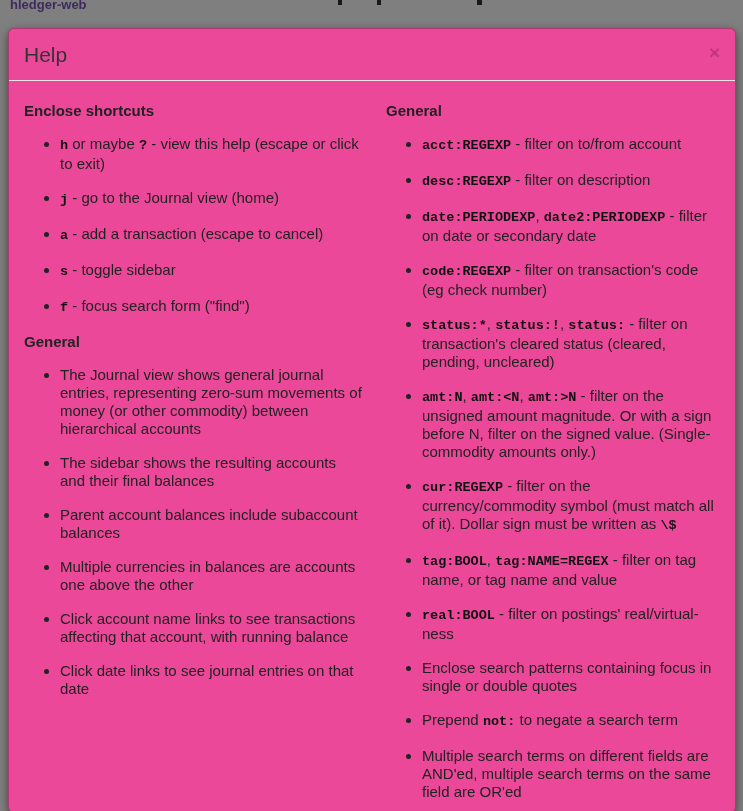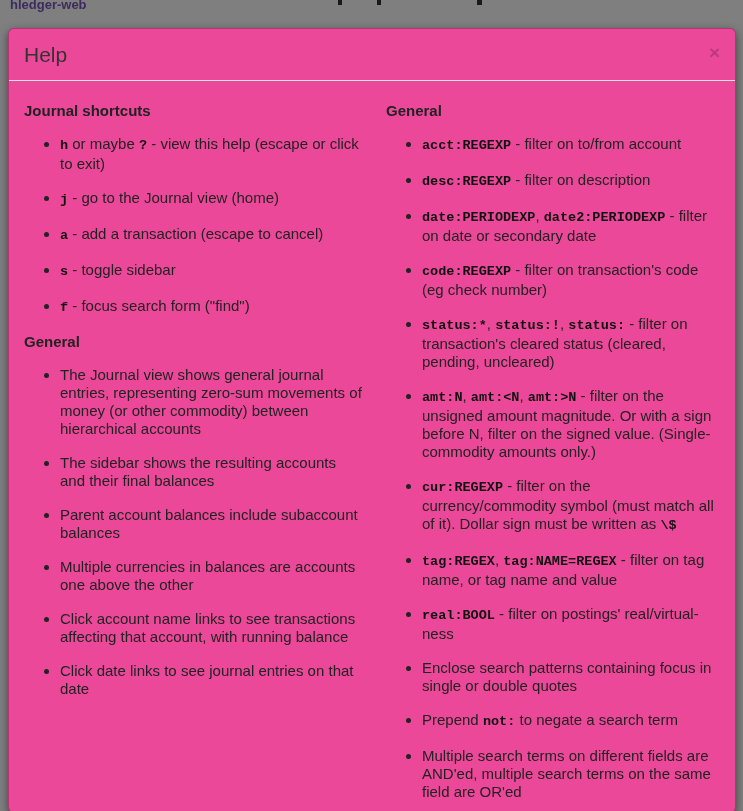--- a/index.html
+++ b/index.html
@@ -85,21 +85,21 @@
 
 <div class="backdrop"></div>
 
 <div class="modal">
   <div class="modal-header">
     <h4 class="modal-title">Help</h4>
     <button class="close-button">×</button>
   </div>
   <div class="modal-body">
     <div class="col col-left">
-        <p class="section-heading">Journal shortcuts</p>
+        <p class="section-heading">Enclose shortcuts</p>
         <ul>
           <li><code>h</code> or maybe <code>?</code> - view this help (escape or click to exit)</li>
           <li><code>j</code> - go to the Journal view (home)</li>
           <li><code>a</code> - add a transaction (escape to cancel)</li>
           <li><code>s</code> - toggle sidebar</li>
           <li><code>f</code> - focus search form ("find")</li>
         </ul>
         <p class="section-heading">General</p>
         <ul>
           <li>The Journal view shows general journal entries, representing zero-sum movements of money (or other commodity) between hierarchical accounts</li>
@@ -113,21 +113,21 @@
     <div class="col col-right">
         <p class="section-heading">General</p>
         <ul>
           <li><code>acct:REGEXP</code> - filter on to/from account</li>
           <li><code>desc:REGEXP</code> - filter on description</li>
           <li><code>date:PERIODEXP</code>, <code>date2:PERIODEXP</code> - filter on date or secondary date</li>
           <li><code>code:REGEXP</code> - filter on transaction's code (eg check number)</li>
           <li><code>status:*</code>, <code>status:!</code>, <code>status:</code> - filter on transaction's cleared status (cleared, pending, uncleared)</li>
           <li><code>amt:N</code>, <code>amt:&lt;N</code>, <code>amt:&gt;N</code> - filter on the unsigned amount magnitude. Or with a sign before N, filter on the signed value. (Single-commodity amounts only.)</li>
           <li><code>cur:REGEXP</code> - filter on the currency/commodity symbol (must match all of it). Dollar sign must be written as <code>\$</code></li>
-          <li><code>tag:REGEX</code>, <code>tag:NAME=REGEX</code> - filter on tag name, or tag name and value</li>
+          <li><code>tag:BOOL</code>, <code>tag:NAME=REGEX</code> - filter on tag name, or tag name and value</li>
           <li><code>real:BOOL</code> - filter on postings' real/virtual-ness</li>
           <li>Enclose search patterns containing focus in single or double quotes</li>
           <li>Prepend <code>not:</code> to negate a search term</li>
           <li>Multiple search terms on different fields are AND'ed, multiple search terms on the same field are OR'ed</li>
           <li>These search terms links work with command-line hledger</li>
         </ul>
       </div>
   </div>
 </div>
 

